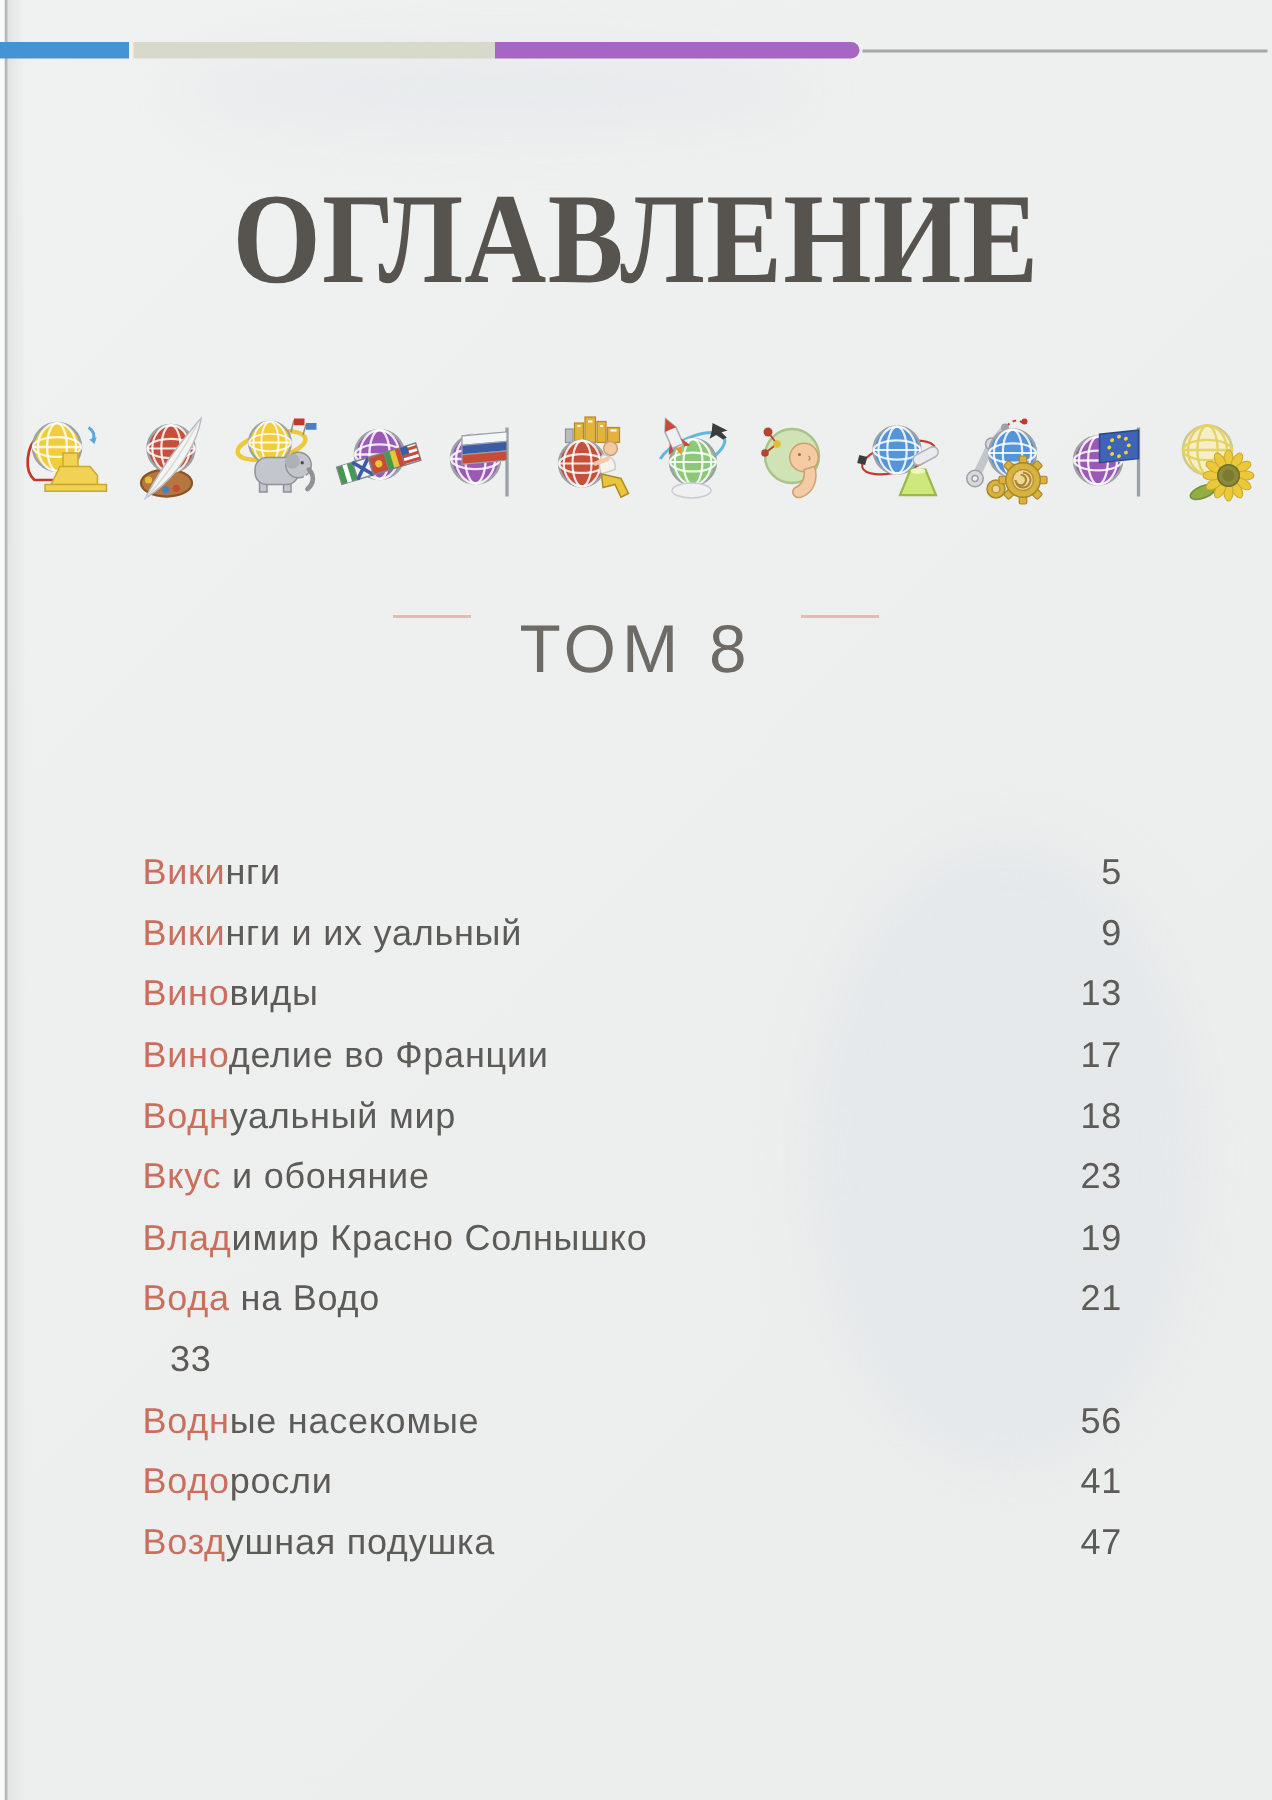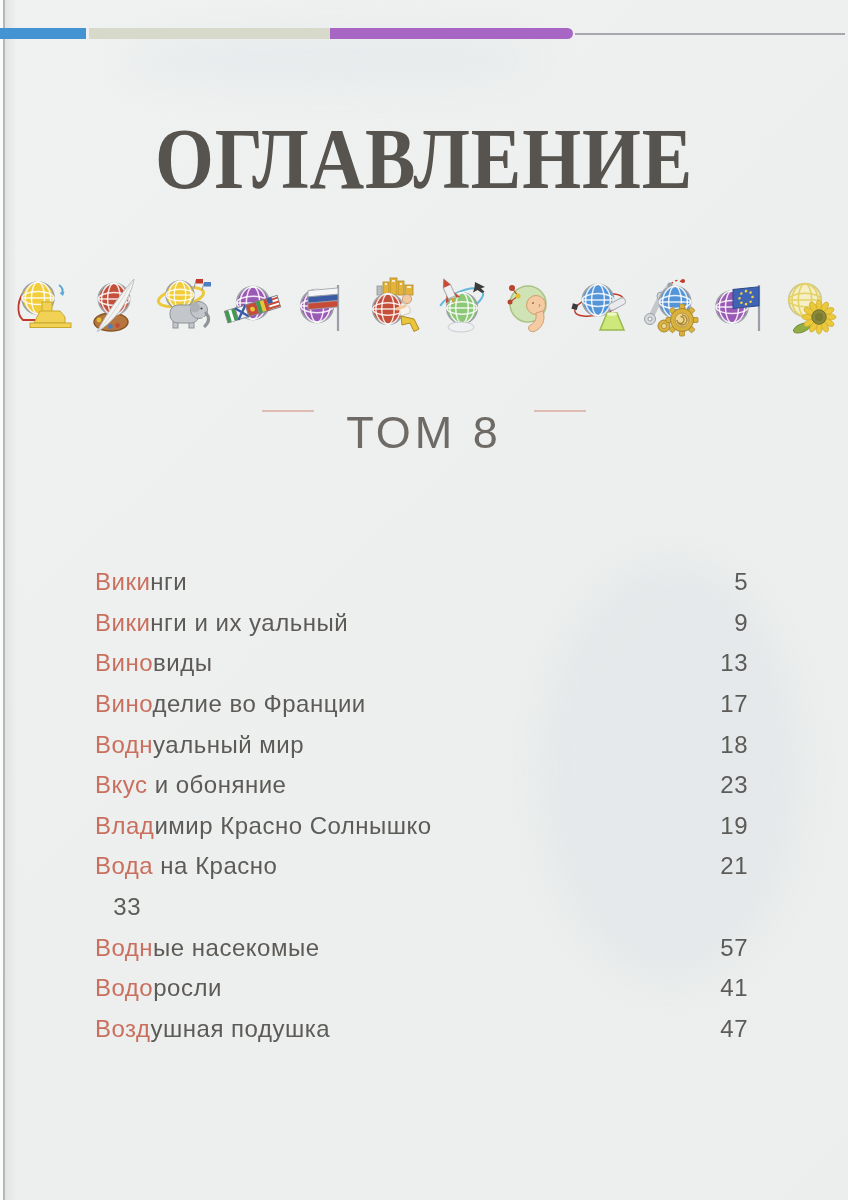--- a/index.html
+++ b/index.html
@@ -363,29 +363,29 @@
     </div>
     <div class="row">
       <span class="t"><span class="hl">Вкус</span><span class="rest"> и обоняние</span></span>
       <span class="pg">23</span>
     </div>
     <div class="row">
       <span class="t"><span class="hl">Влад</span><span class="rest">имир Красно Солнышко</span></span>
       <span class="pg">19</span>
     </div>
     <div class="row">
-      <span class="t"><span class="hl">Вода</span><span class="rest"> на Красно</span></span>
+      <span class="t"><span class="hl">Вода</span><span class="rest"> на Водо</span></span>
       <span class="pg">21</span>
     </div>
     <div class="row">
       <span class="pg">33</span>
     </div>
     <div class="row">
       <span class="t"><span class="hl">Водн</span><span class="rest">ые насекомые</span></span>
-      <span class="pg">57</span>
+      <span class="pg">56</span>
     </div>
     <div class="row">
       <span class="t"><span class="hl">Водо</span><span class="rest">росли</span></span>
       <span class="pg">41</span>
     </div>
     <div class="row">
       <span class="t"><span class="hl">Возд</span><span class="rest">ушная подушка</span></span>
       <span class="pg">47</span>
     </div>
   </div>

